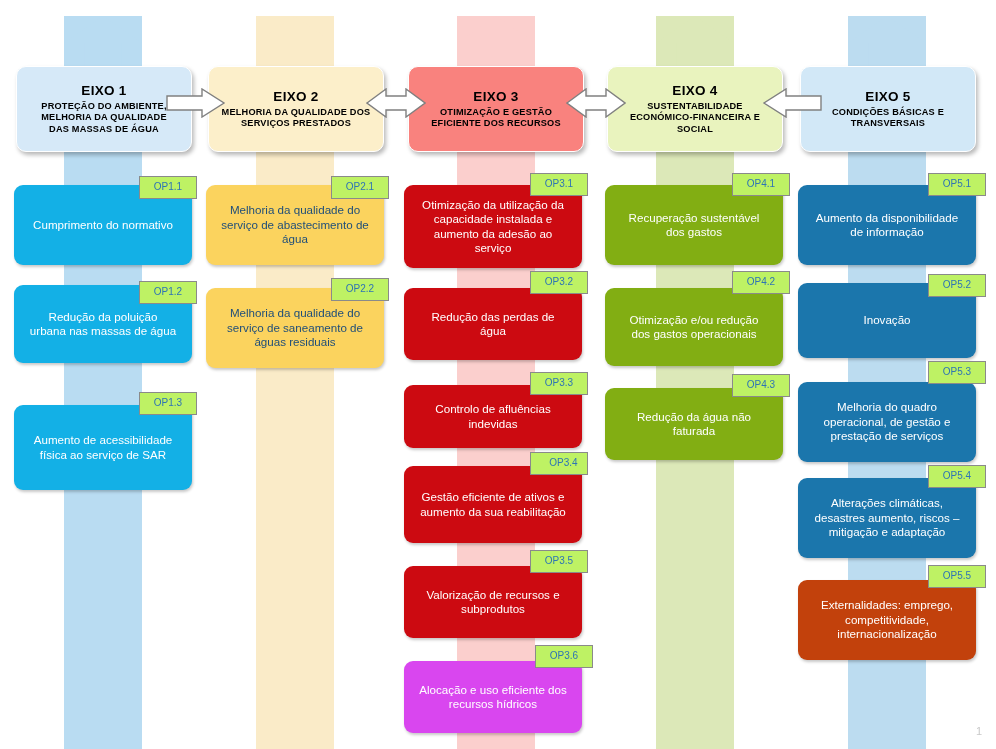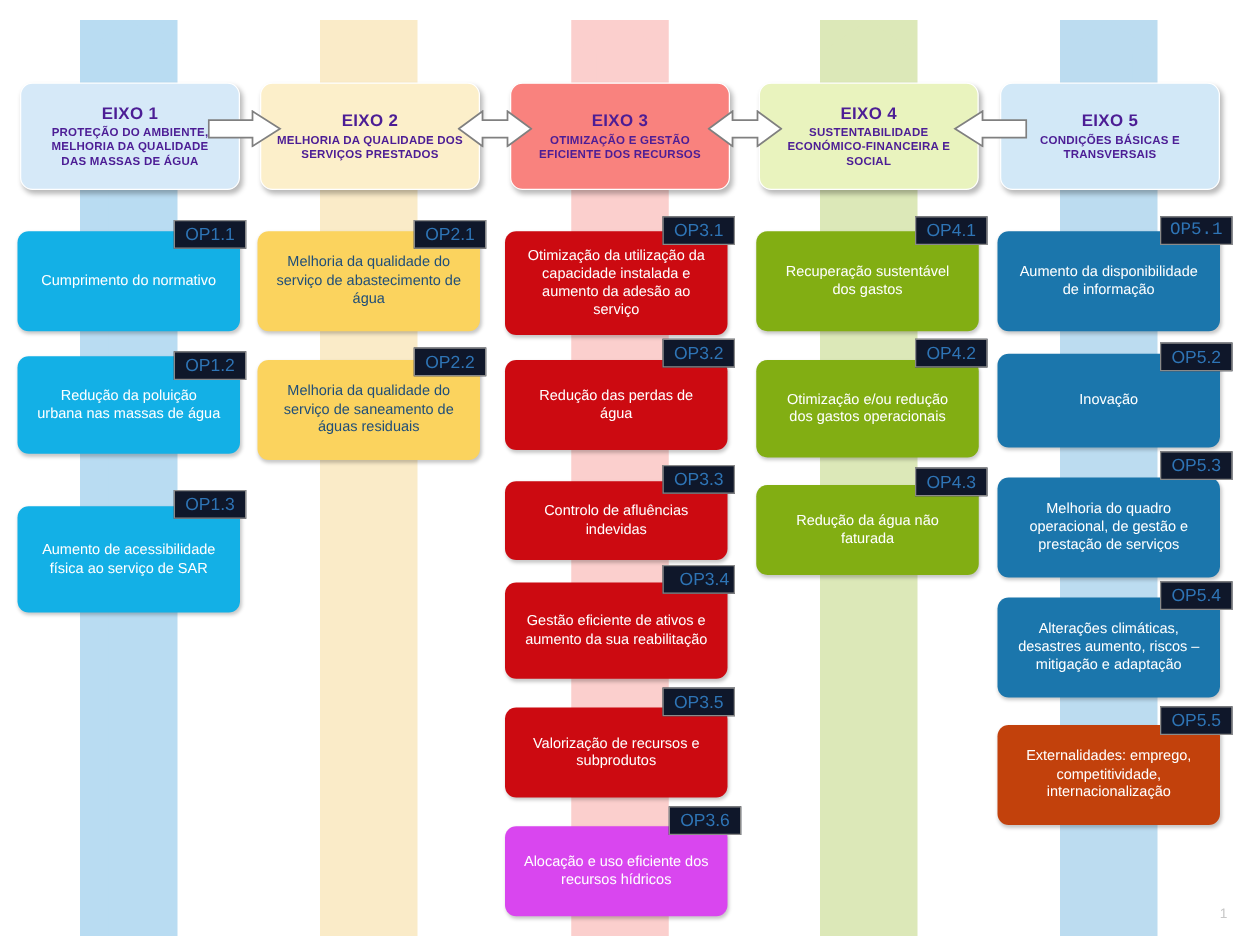--- a/index.html
+++ b/index.html
@@ -44,21 +44,21 @@
     top: 66px;
     height: 86px;
     border-radius: 10px;
     border: 1px solid #ffffff;
     box-shadow: 2px 3px 4px rgba(0,0,0,0.28);
     display: flex;
     flex-direction: column;
     align-items: center;
     justify-content: center;
     text-align: center;
-    color: #4c1d95;
+    color: #000000;
     z-index: 3;
     padding: 2px 8px;
   }
   .eixo .e-title {
     font-size: 13.5px;
     font-weight: bold;
     letter-spacing: 0.3px;
     line-height: 16px;
     margin-bottom: 2px;
   }
@@ -91,24 +91,24 @@
     padding: 6px 7px;
     box-shadow: 1px 2px 3px rgba(0,0,0,0.22);
   }
   .op .op-text {
     font-size: 11.6px;
     line-height: 14.5px;
   }
   .op-tag {
     position: absolute;
     z-index: 6;
-    background: #0f172a;
+    background: #bef264;
     border: 1px solid #8a8a8a;
     color: #2E74B5;
-    font-size: 14px;
+    font-size: 10px;
     line-height: 12px;
     text-align: center;
     padding: 4px 3px 5px 3px;
     width: 58px;
     height: 23px;
   }
 
   
   .page-num {
     position: absolute;
@@ -324,21 +324,21 @@
     </div>
   </div>
   <div class="op-tag" style="left:732px; top:374px;">OP4.3</div>
 
   <div class="op" style="left:798px; top:185px; width:178px; height:80px; background:#1B76AC;justify-content:center;">
     <div class="op-text">
       <div>Aumento da disponibilidade</div>
       <div>de informação</div>
     </div>
   </div>
-  <div class="op-tag" style="left:928px; top:173px;font-family:Liberation Mono, monospace;">OP5.1</div>
+  <div class="op-tag" style="left:928px; top:173px;">OP5.1</div>
 
   <div class="op" style="left:798px; top:283px; width:178px; height:75px; background:#1B76AC;">
     <div class="op-text">
       <div>Inovação</div>
     </div>
   </div>
   <div class="op-tag" style="left:928px; top:274px;">OP5.2</div>
 
   <div class="op" style="left:798px; top:382px; width:178px; height:80px; background:#1B76AC;">
     <div class="op-text">

